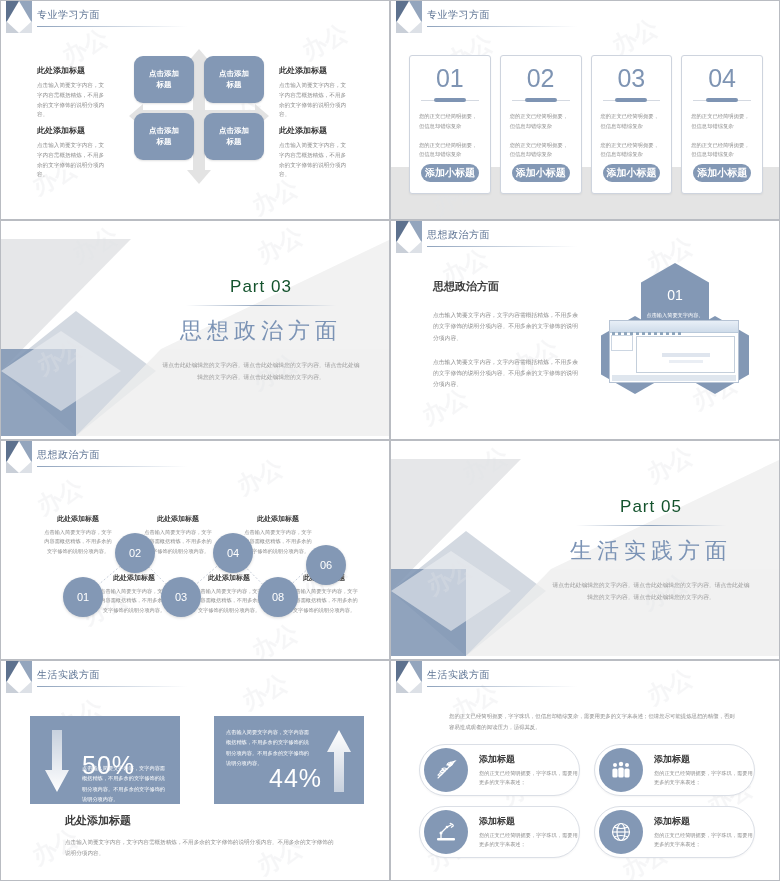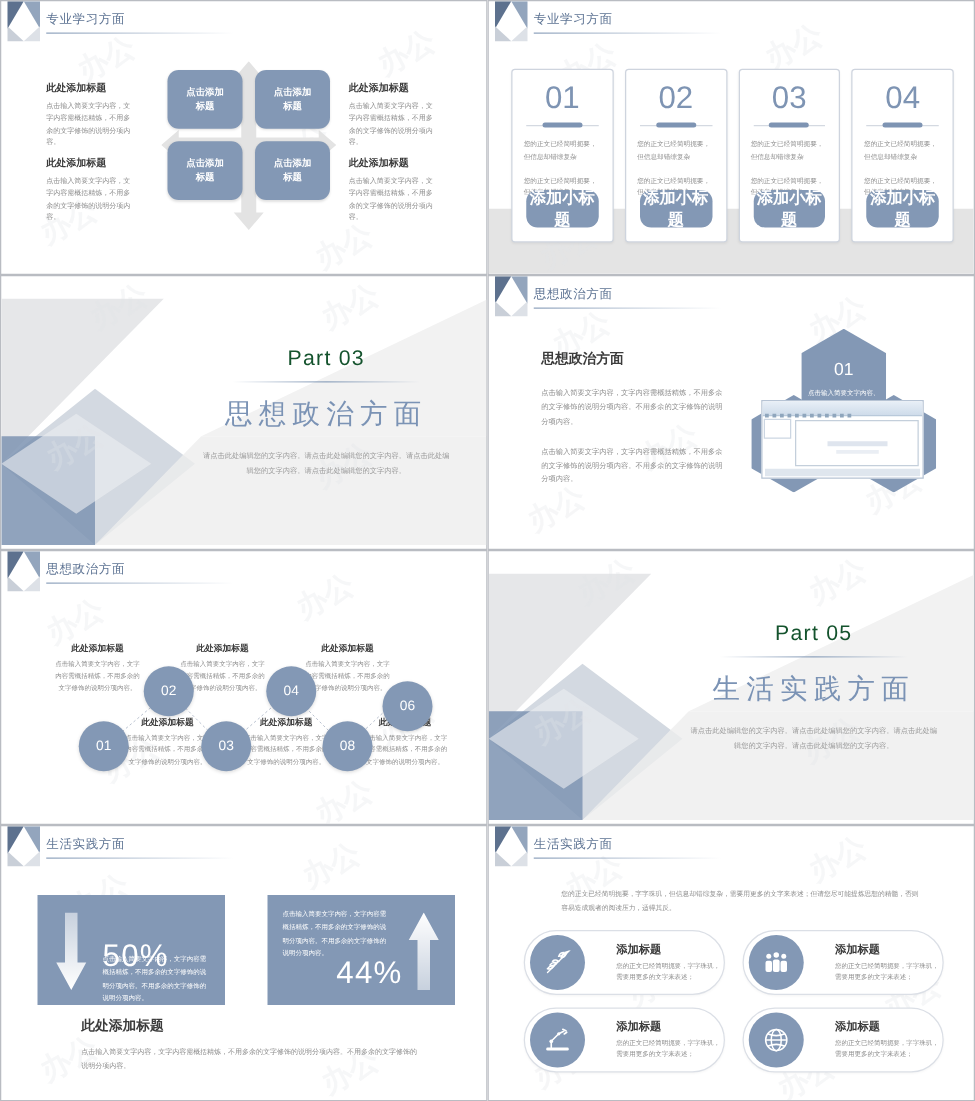--- a/index.html
+++ b/index.html
@@ -95,22 +95,22 @@
   .s2-num { font-size: 25px; color: #7e94b3; font-weight: 300; line-height: 1;
             font-family: "Liberation Sans", sans-serif; }
   .s2-dash { position: relative; height: 5px; margin: 7px 0 9px; }
   .s2-dash:before { content:""; position:absolute; left:2px; right:2px; top:2px;
                     height:1px; background:#d4d9e1; }
   .s2-dash:after { content:""; position:absolute; left:50%; transform:translateX(-50%);
                    top:0; width:32px; height:4px; background:#7e94b3; border-radius:2px; }
   .s2-p { font-size: 5.3px; color: #8d8d8d; line-height: 1.85; text-align: left;
           margin-bottom: 9px; font-family:"DejaVu Sans",sans-serif; }
   .s2-btn {
-    position: absolute; left: 11px; right: 11px; bottom: 11px; height: 30px;
-    background: #8398b5; border-radius: 9px; color: #fff; font-size: 13px;
+    position: absolute; left: 11px; right: 11px; bottom: 11px; height: 18px;
+    background: #8398b5; border-radius: 9px; color: #fff; font-size: 10px;
     display: flex; align-items: center; justify-content: center; font-weight: bold;
     font-family:"DejaVu Sans",sans-serif;
   }
   .s2-strip { position: absolute; left: 0; right: 0; bottom: 0; height: 52px;
               background: #e4e4e4; z-index: 0; }
 
   
   .sec { position: absolute; inset: 0; }
   .sec svg { position: absolute; inset: 0; }
   .sec-inner { position: absolute; left: 38%; top: 56px; width: 58%; text-align: center; z-index: 4; }
@@ -183,21 +183,21 @@
   .s8-intro { position: absolute; left: 58px; top: 50px; width: 290px; font-size: 5.4px;
               color: #8d8d8d; line-height: 2.1; z-index: 4;
               font-family:"DejaVu Sans",sans-serif; }
   .s8-grid { position: absolute; left: 28px; top: 83px; width: 336px;
              display: grid; grid-template-columns: 1fr 1fr; gap: 10px 14px; z-index: 4; }
   .s8-pill { height: 52px; border: 1px solid #dbdfe6; border-radius: 26px;
              display: flex; align-items: center; padding-left: 4px; background: #fff;
              box-shadow: 0 1px 2px rgba(0,0,0,.04); }
   .s8-ic { width: 44px; height: 44px; border-radius: 50%; background: #8398b5;
            flex: 0 0 44px; display: flex; align-items: center; justify-content: center; }
-  .s8-tx { padding-left: 25px; }
+  .s8-tx { padding-left: 11px; }
   .s8-tx h4 { font-size: 9px; color: #3a3a3a; font-weight: bold; margin-bottom: 3px;
               font-family:"DejaVu Sans",sans-serif; }
   .s8-tx p { font-size: 5.2px; color: #8d8d8d; line-height: 1.8;
              font-family:"DejaVu Sans",sans-serif; }
 </style>
 </head>
 <body>
 
 <div class="deck">
 

